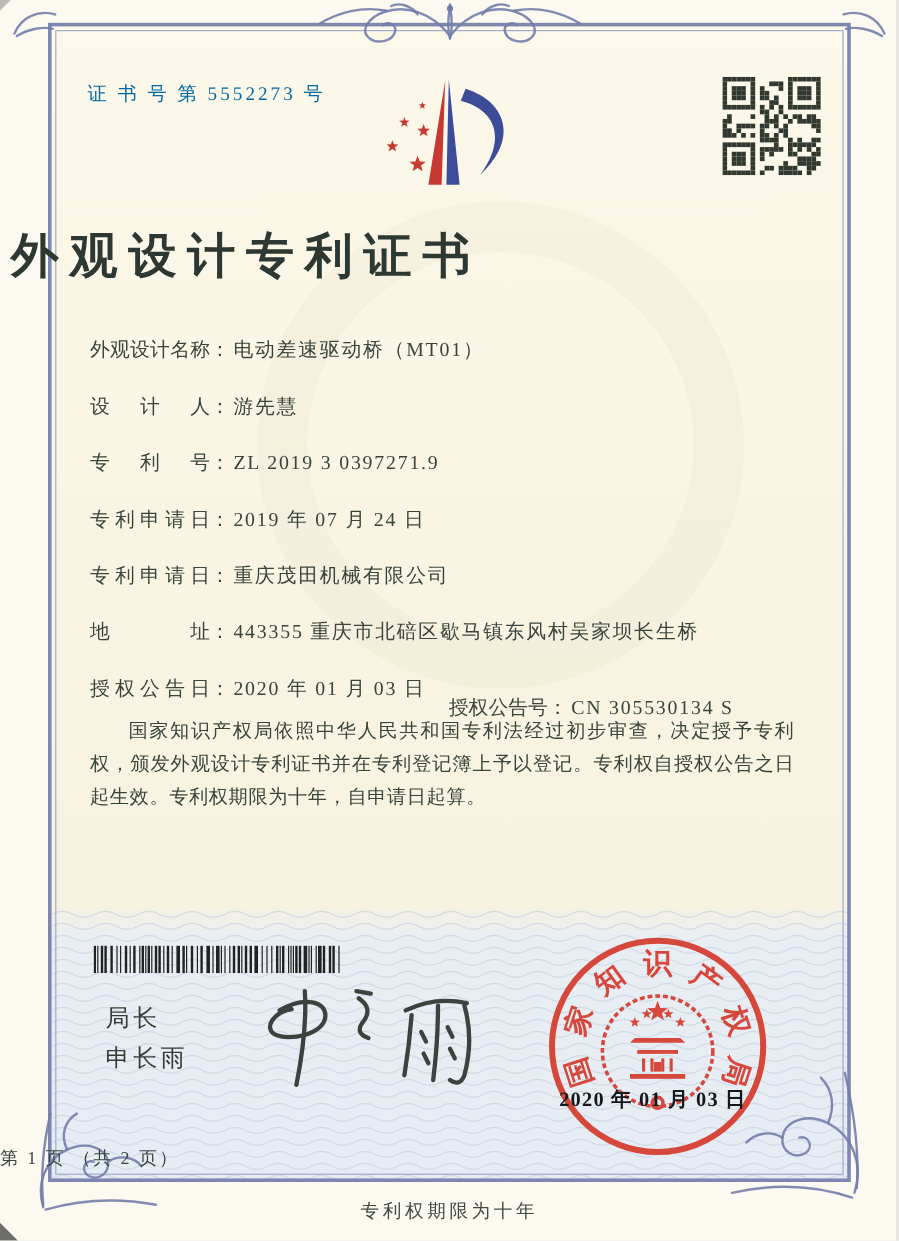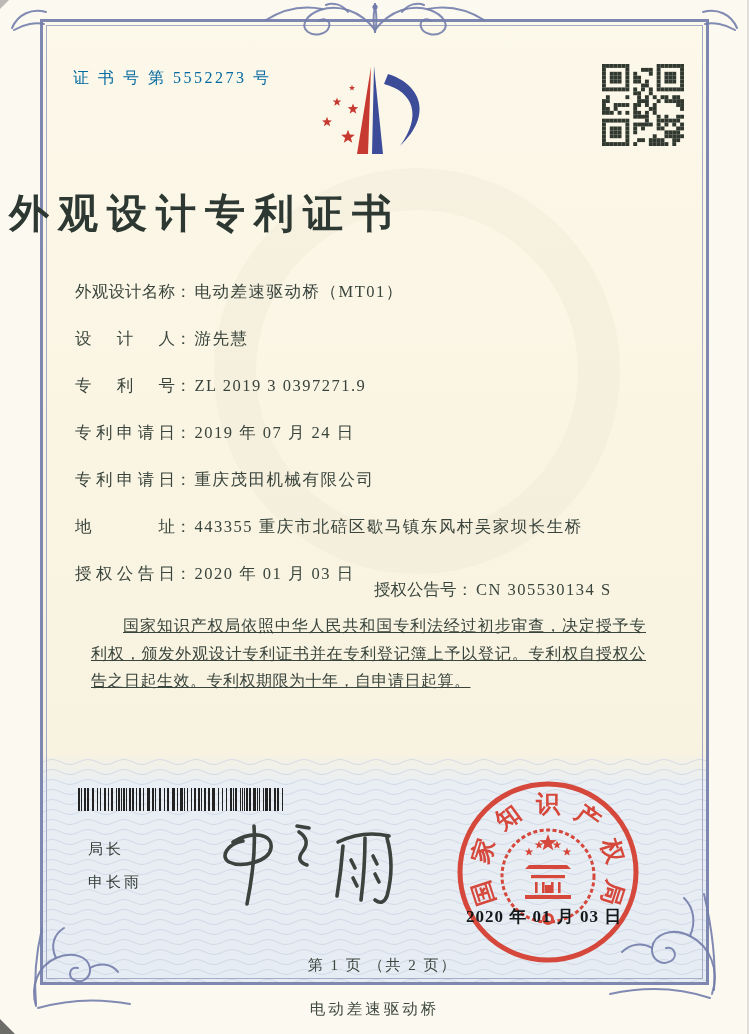--- a/index.html
+++ b/index.html
@@ -40,38 +40,38 @@
   .fields{position:absolute;left:75px;right:84px;top:268px;font-size:16.5px;}
   .row{height:47px;line-height:47px;white-space:nowrap;position:relative;}
   .flabel{display:inline-block;width:100px;text-align:justify;text-align-last:justify;
     vertical-align:top;}
   .colon{display:inline-block;}
   .fvalue{letter-spacing:1.5px;margin-left:3px;}
   .grant-right{position:absolute;left:299px;top:16px;}
   
   .paras{position:absolute;left:75px;right:87px;top:596px;font-size:16px;
     line-height:27.5px;letter-spacing:0.5px;text-align:justify;}
-  .paras p{margin:16px;text-indent:2em;text-decoration:underline;}
+  .paras p{margin:0;text-indent:2em;}
   
   .barcode{position:absolute;left:78px;top:788px;}
   .barcode rect{fill:#222;}
-  .signer{position:absolute;left:88px;top:833px;font-size:15px;line-height:33px;
+  .signer{position:absolute;left:88px;top:833px;font-size:20px;line-height:33px;
     letter-spacing:3px;color:#333e37;}
   .signature{position:absolute;left:193px;top:804px;}
   .signature path{fill:none;stroke:#3a433d;stroke-width:3.6;stroke-linecap:round;stroke-linejoin:round;}
   .seal{position:absolute;left:455px;top:779px;opacity:.93;}
   .seal .ring{fill:none;stroke:#d43c2e;stroke-width:5;}
   .seal .wreath{fill:none;stroke:#d43c2e;stroke-width:3;stroke-dasharray:4 2.5;}
   .seal .embl{fill:#d43c2e;}
   .seal .embl-line{fill:none;stroke:#d43c2e;stroke-width:3;stroke-linecap:round;}
   .seal-char{fill:#d43c2e;font-size:24px;font-weight:700;font-family:"Liberation Serif",serif;}
   .seal-date{position:absolute;left:466px;top:905px;font-size:17px;font-weight:600;
     letter-spacing:1px;color:#14181a;}
-  .page-info{position:absolute;left:0;right:0;top:956px;text-align:center;
-    font-size:15px;letter-spacing:2px;color:#3a453d;padding-left:16px;}
+  .page-info{position:absolute;left:0;right:0;top:956px;
+    font-size:15px;letter-spacing:2px;color:#3a453d;}
   .back-note{position:absolute;left:0;right:0;top:999px;text-align:center;
     font-size:15.5px;letter-spacing:3px;color:#404a42;}
 </style>
 </head>
 <body>
 
 <div class="page">
 
   <div class="bg-upper"></div>
   <div class="watermark"></div>
@@ -517,18 +517,18 @@
       <text x="53.030602844111826" y="37.98684438250358" text-anchor="middle" dominant-baseline="central" transform="rotate(-36 53.030602844111826 37.98684438250358)" class="seal-char">知</text>
       <text x="93" y="25" text-anchor="middle" dominant-baseline="central" transform="rotate(0 93 25)" class="seal-char">识</text>
       <text x="132.96939715588817" y="37.98684438250358" text-anchor="middle" dominant-baseline="central" transform="rotate(36 132.96939715588817 37.98684438250358)" class="seal-char">产</text>
       <text x="157.67184310807045" y="71.98684438250358" text-anchor="middle" dominant-baseline="central" transform="rotate(72 157.67184310807045 71.98684438250358)" class="seal-char">权</text>
       <text x="157.67184310807045" y="114.01315561749642" text-anchor="middle" dominant-baseline="central" transform="rotate(108 157.67184310807045 114.01315561749642)" class="seal-char">局</text>
     </svg>
 
   <div class="seal-date">2020 年 01 月 03 日</div>
 
   <div class="page-info">第 1 页 （共 2 页）</div>
-  <div class="back-note">电动差速驱动桥</div>
+  <div class="back-note">专利权期限为十年</div>
 
   <div class="scan-corner"></div>
   <div class="scan-corner-top"></div>
   <div class="edge-right"></div>
 </div>
 
 </body></html>

